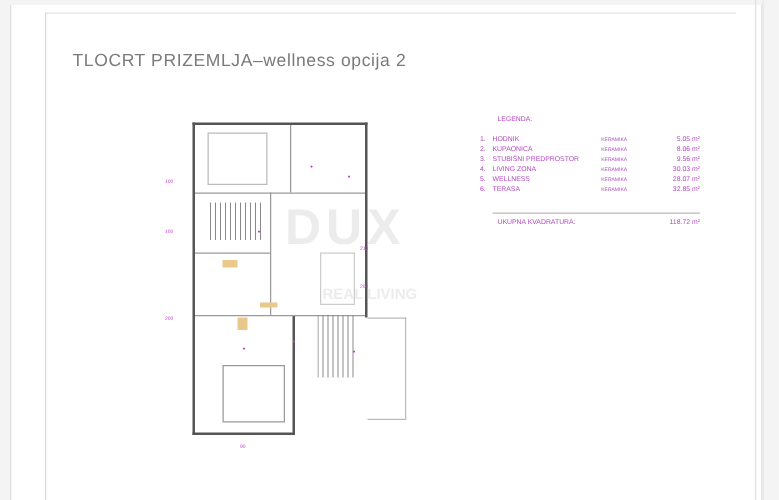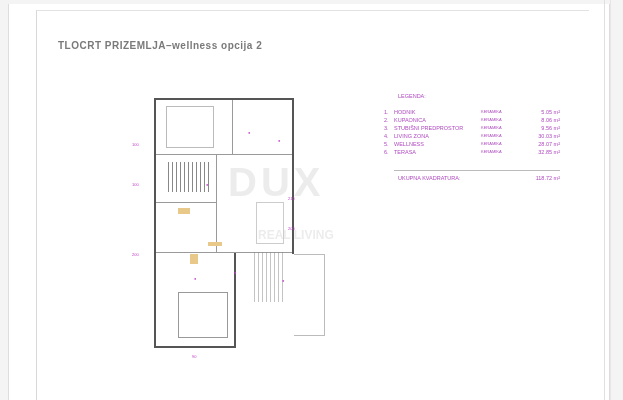--- a/index.html
+++ b/index.html
@@ -1,21 +1,21 @@
 <!DOCTYPE html>
 <html><head>
 <meta charset="utf-8">
 <style>
   html,body{margin:0;padding:0;}
   body{width:623px;height:400px;background:#f4f4f4;position:relative;overflow:hidden;font-family:"Liberation Sans",sans-serif;}
   .sheet{position:absolute;left:8px;top:4px;width:600px;height:400px;background:#fff;border-left:1px solid #ddd;border-right:1px solid #ddd;}
   .frame{position:absolute;left:36px;top:10px;width:552px;height:400px;border-left:1px solid #d8d8d8;border-top:1px solid #e2e2e2;}
   .rframe1{position:absolute;left:604px;top:0;width:1px;height:400px;background:#e0e0e0;}
   .rframe2{position:absolute;left:610px;top:0;width:1px;height:400px;background:#e6e6e6;}
-  .title{position:absolute;left:58px;top:40px;font-size:10px;letter-spacing:0.5px;color:#7a7a7a;font-weight:700;}
+  .title{position:absolute;left:58px;top:40px;font-size:14px;letter-spacing:0.5px;color:#7a7a7a;font-weight:400;}
   .legend{position:absolute;left:380px;top:93px;width:180px;font-size:5.5px;color:#b04cc0;}
   .legend .lh{position:absolute;left:18px;top:0;}
   .legend .row{position:absolute;left:0;width:180px;height:8px;}
   .legend .num{position:absolute;left:4px;}
   .legend .nm{position:absolute;left:14px;}
   .legend .mat{position:absolute;left:101px;font-size:4px;}
   .legend .area{position:absolute;right:0;text-align:right;}
   .legend .rule{position:absolute;left:14px;top:77px;width:166px;height:1px;background:#bbb;}
   .legend .tot{position:absolute;left:18px;top:82px;}
   .legend .totv{position:absolute;right:0;top:82px;}

